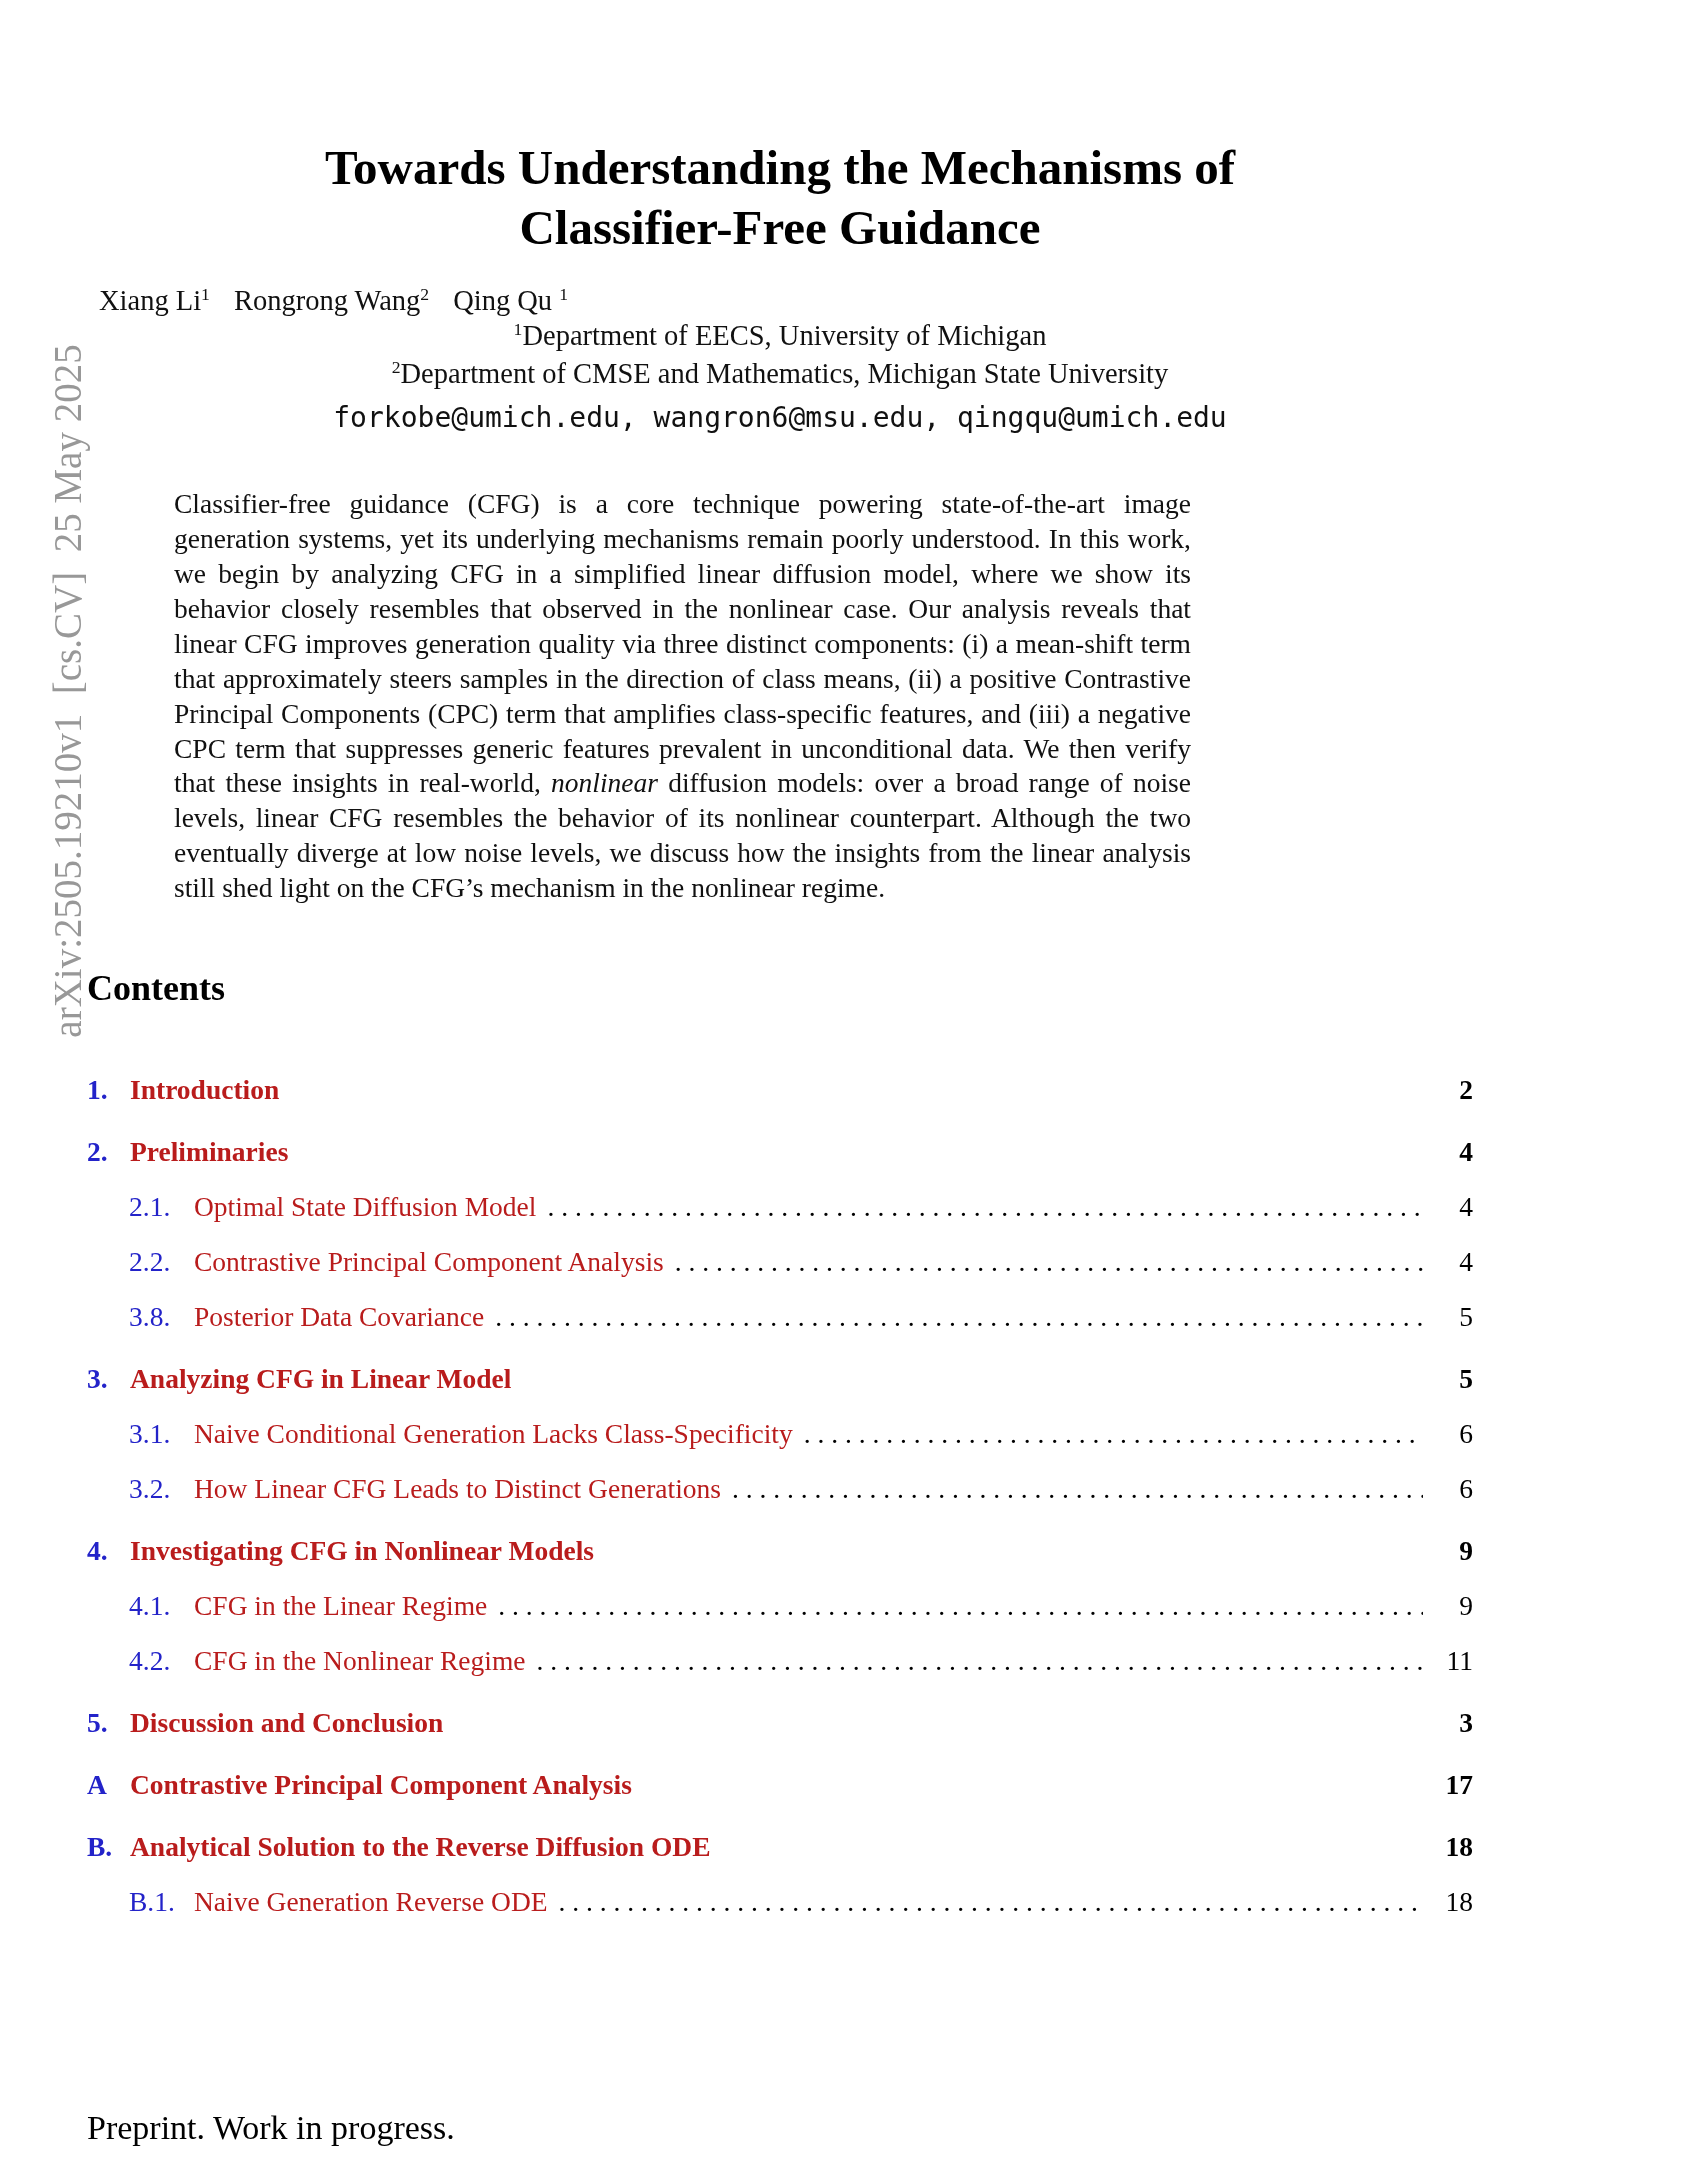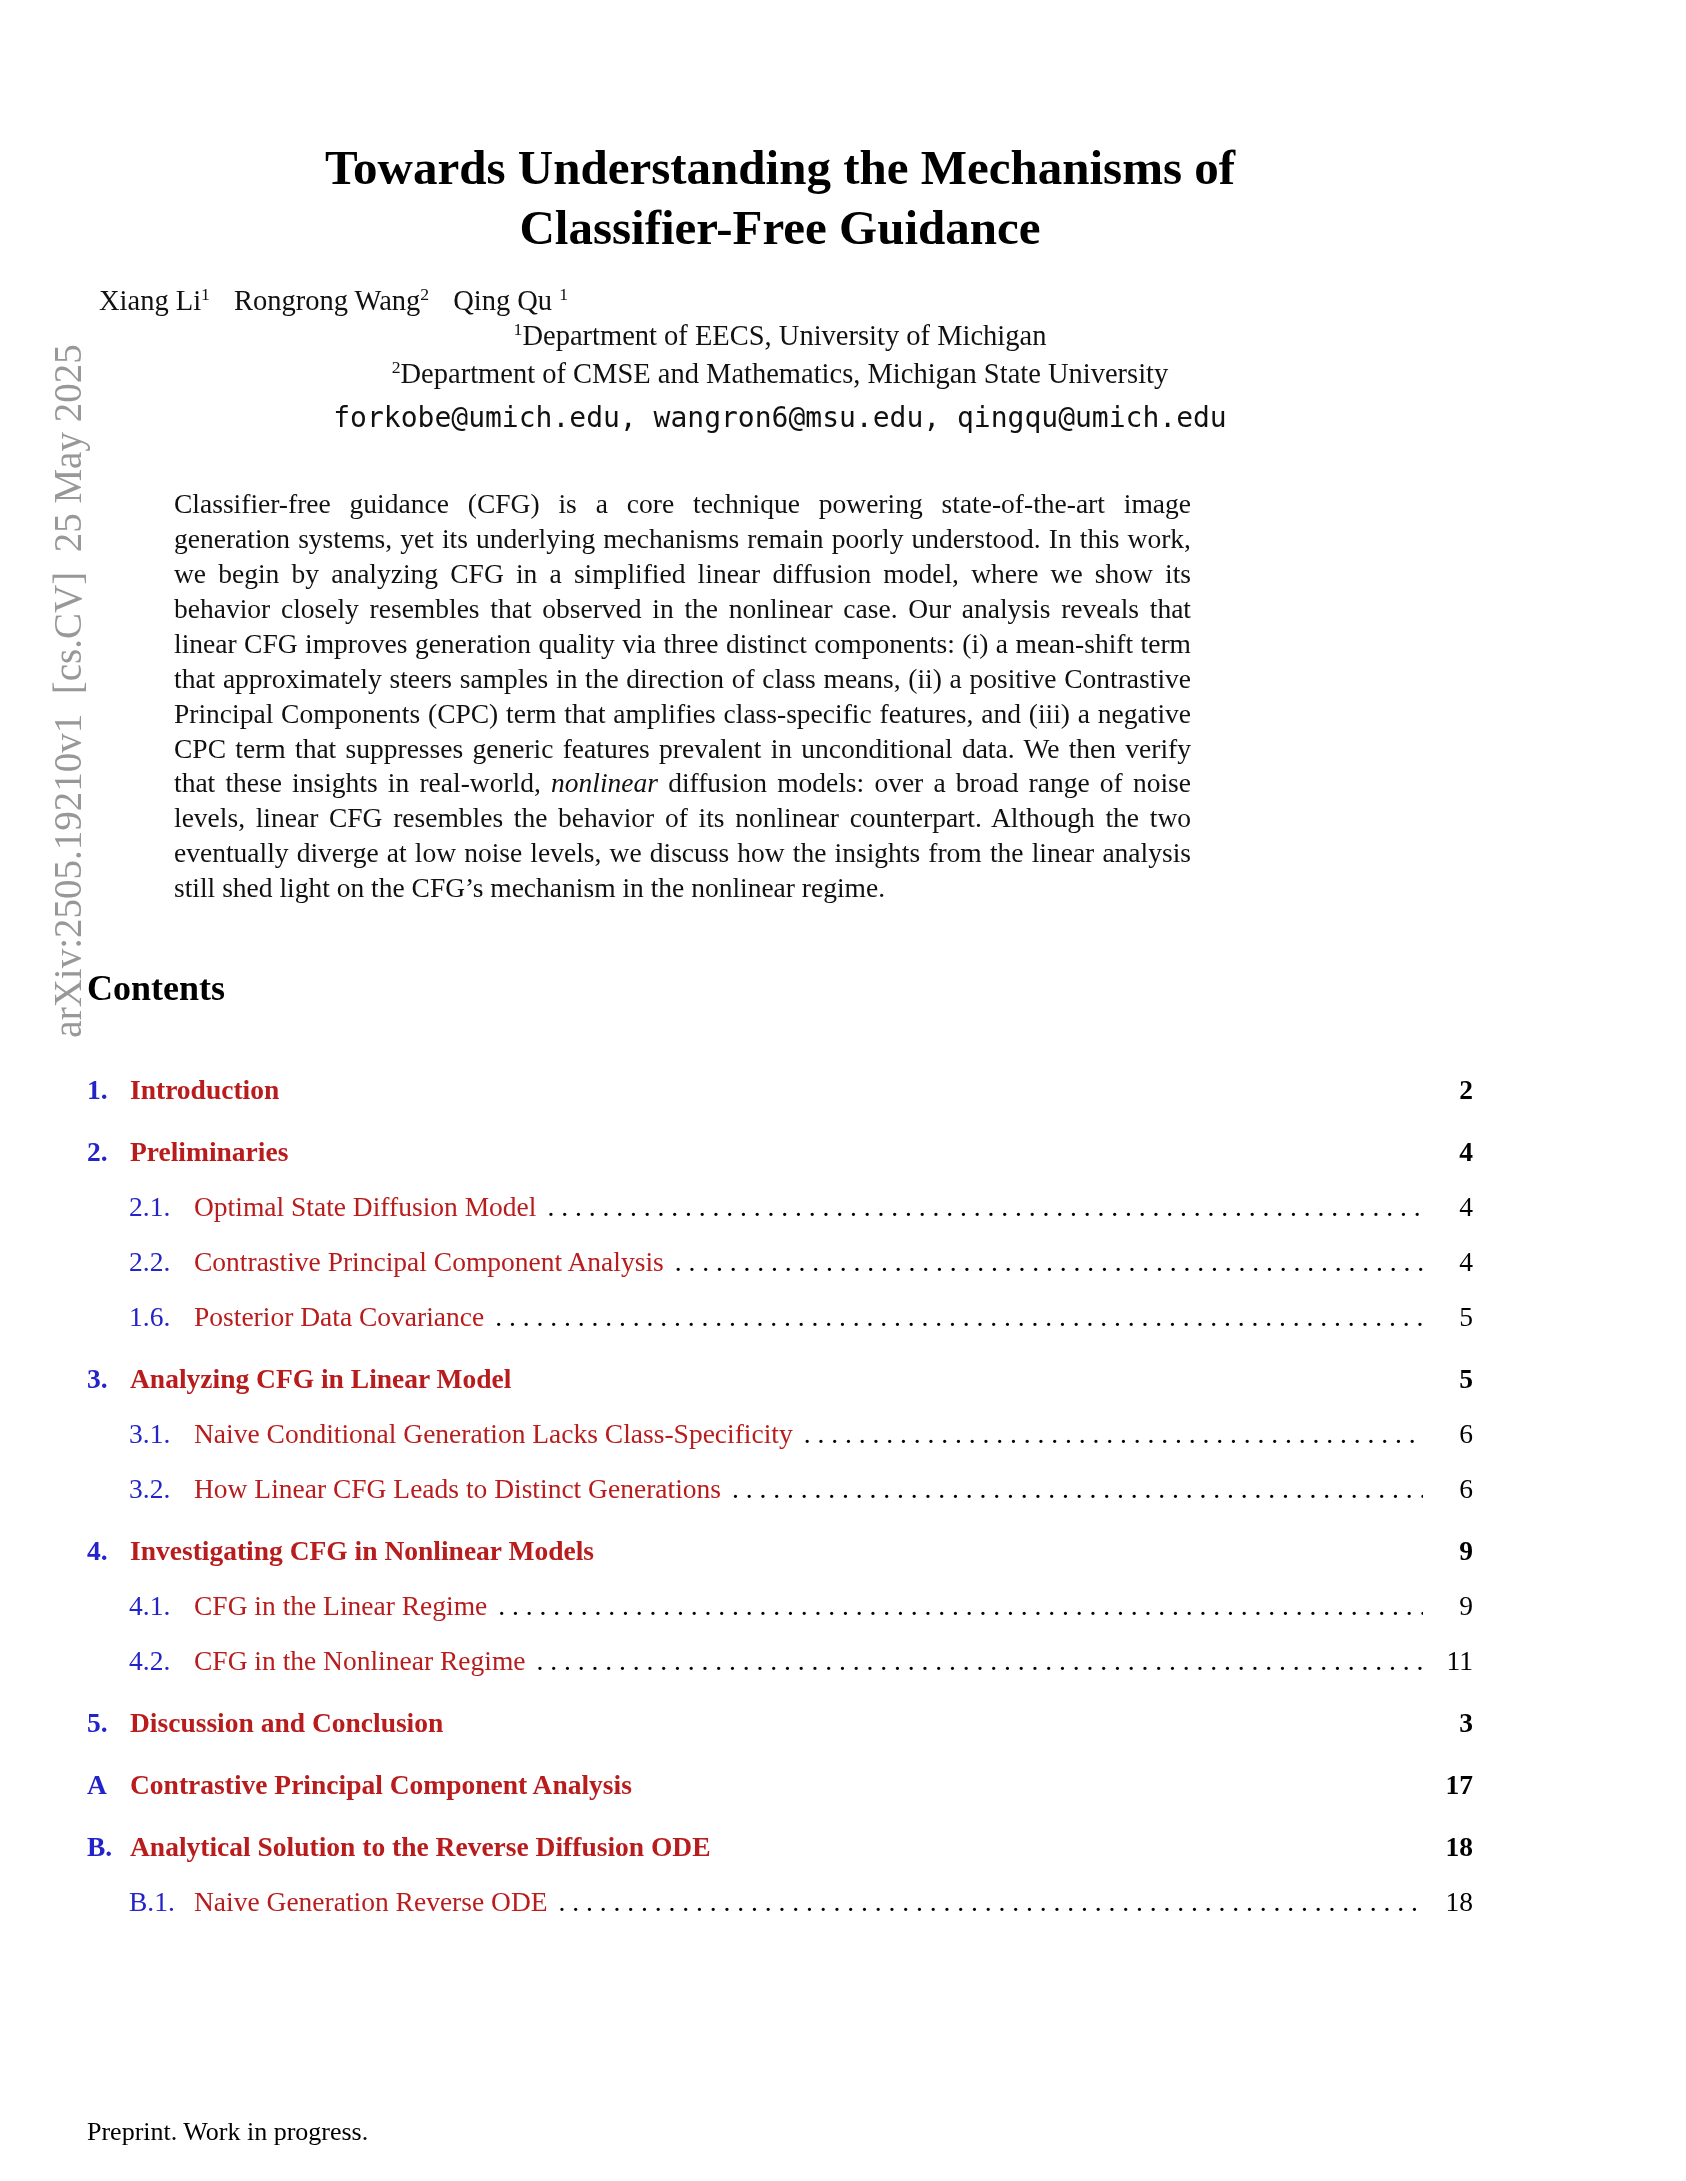--- a/index.html
+++ b/index.html
@@ -94,21 +94,21 @@
   }
   .toc-page {
     flex: none;
     min-width: 50px;
     text-align: right;
     color: #000;
   }
   
   .footer {
     margin-top: auto;
-    font-size: 26px;
+    font-size: 34px;
     color: #000;
   }
 </style>
 </head>
 <body>
 
 <div class="watermark">arXiv:2505.19210v1  [cs.CV]  25 May 2025</div>
 
 <div class="page">
 
@@ -154,21 +154,21 @@
     </div>
 
     <div class="toc-row sub">
       <span class="toc-num">2.2.</span>
       <span class="toc-label">Contrastive Principal Component Analysis</span>
       <span class="toc-leader"></span>
       <span class="toc-page">4</span>
     </div>
 
     <div class="toc-row sub">
-      <span class="toc-num">1.6.</span>
+      <span class="toc-num">3.8.</span>
       <span class="toc-label">Posterior Data Covariance</span>
       <span class="toc-leader"></span>
       <span class="toc-page">5</span>
     </div>
 
     <div class="toc-row sec">
       <span class="toc-num">3.</span>
       <span class="toc-label">Analyzing CFG in Linear Model</span>
       <span class="toc-fill"></span>
       <span class="toc-page">5</span>

